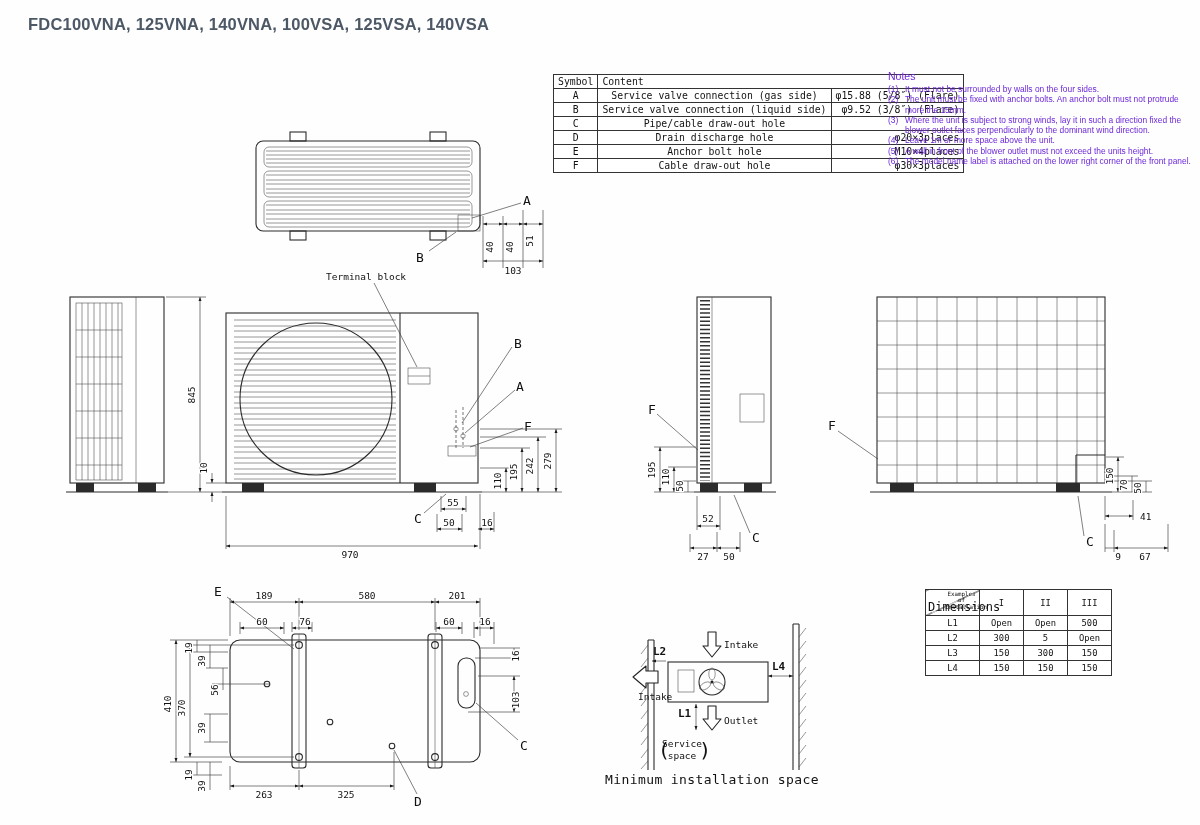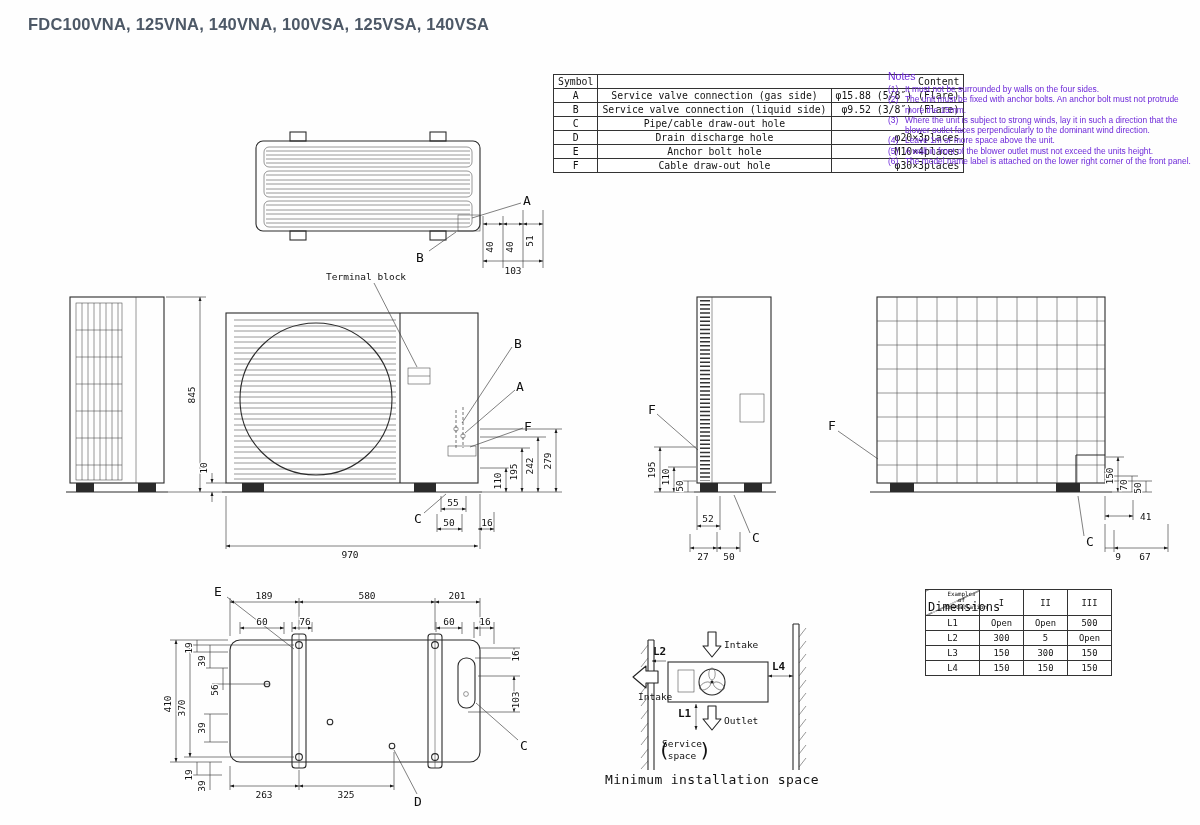--- a/index.html
+++ b/index.html
@@ -25,21 +25,21 @@
   .paren{ font-size:20px; font-family:"DejaVu Sans", sans-serif; }
   .cap  { font-size:13px; font-family:"DejaVu Sans", sans-serif; letter-spacing:.4px; fill:#222; }
 
   table.symbol-table { position:absolute; left:553px; top:74px; border-collapse:collapse;
         font-family:"DejaVu Sans Mono", monospace; font-size:9.8px; color:#111;padding-left:24px; }
   .symbol-table th, .symbol-table td { border:1px solid #333; padding:0 4px; height:14px;
         line-height:13px; font-weight:normal; white-space:nowrap; background:#fff; }
   .symbol-table .c-sym { width:36px; text-align:center; }
   .symbol-table .c-desc{ width:188px; text-align:center; }
   .symbol-table .c-val { width:114px; text-align:right; }
-  .symbol-table th { text-align:right; }
+  .symbol-table th { text-align:left; }
 
   .notes { position:absolute; left:888px; top:70px; width:309px; color:#6d28d9; }
   .notes-heading { font-size:10.5px; margin-bottom:2px; }
   .note-item { display:flex; font-size:8.4px; line-height:1.22; }
   .note-num  { width:17px; flex:none; }
   .note-text { flex:1; }
 
   table.dim-table { position:absolute; left:925px; top:589px; border-collapse:collapse;
         font-family:"DejaVu Sans Mono", monospace; font-size:8.8px; color:#111; }
   .dim-table td { border:1px solid #333; width:44px; height:15px; text-align:center; padding:0; background:#fff; }
@@ -350,21 +350,21 @@
     <div class="note-item">
       <span class="note-num">(1)</span>
       <span class="note-text">It must not be surrounded by walls on the four sides.</span>
     </div>
     <div class="note-item">
       <span class="note-num">(2)</span>
       <span class="note-text">The unit must be fixed with anchor bolts. An anchor bolt must not protrude more the 15mm.</span>
     </div>
     <div class="note-item">
       <span class="note-num">(3)</span>
-      <span class="note-text">Where the unit is subject to strong winds, lay it in such a direction that the blower outlet faces perpendicularly to the dominant wind direction.</span>
+      <span class="note-text">Where the unit is subject to strong winds, lay it in such a direction fixed the blower outlet faces perpendicularly to the dominant wind direction.</span>
     </div>
     <div class="note-item">
       <span class="note-num">(4)</span>
       <span class="note-text">Leave 1m or more space above the unit.</span>
     </div>
     <div class="note-item">
       <span class="note-num">(5)</span>
       <span class="note-text">A wall in front of the blower outlet must not exceed the units height.</span>
     </div>
     <div class="note-item">

